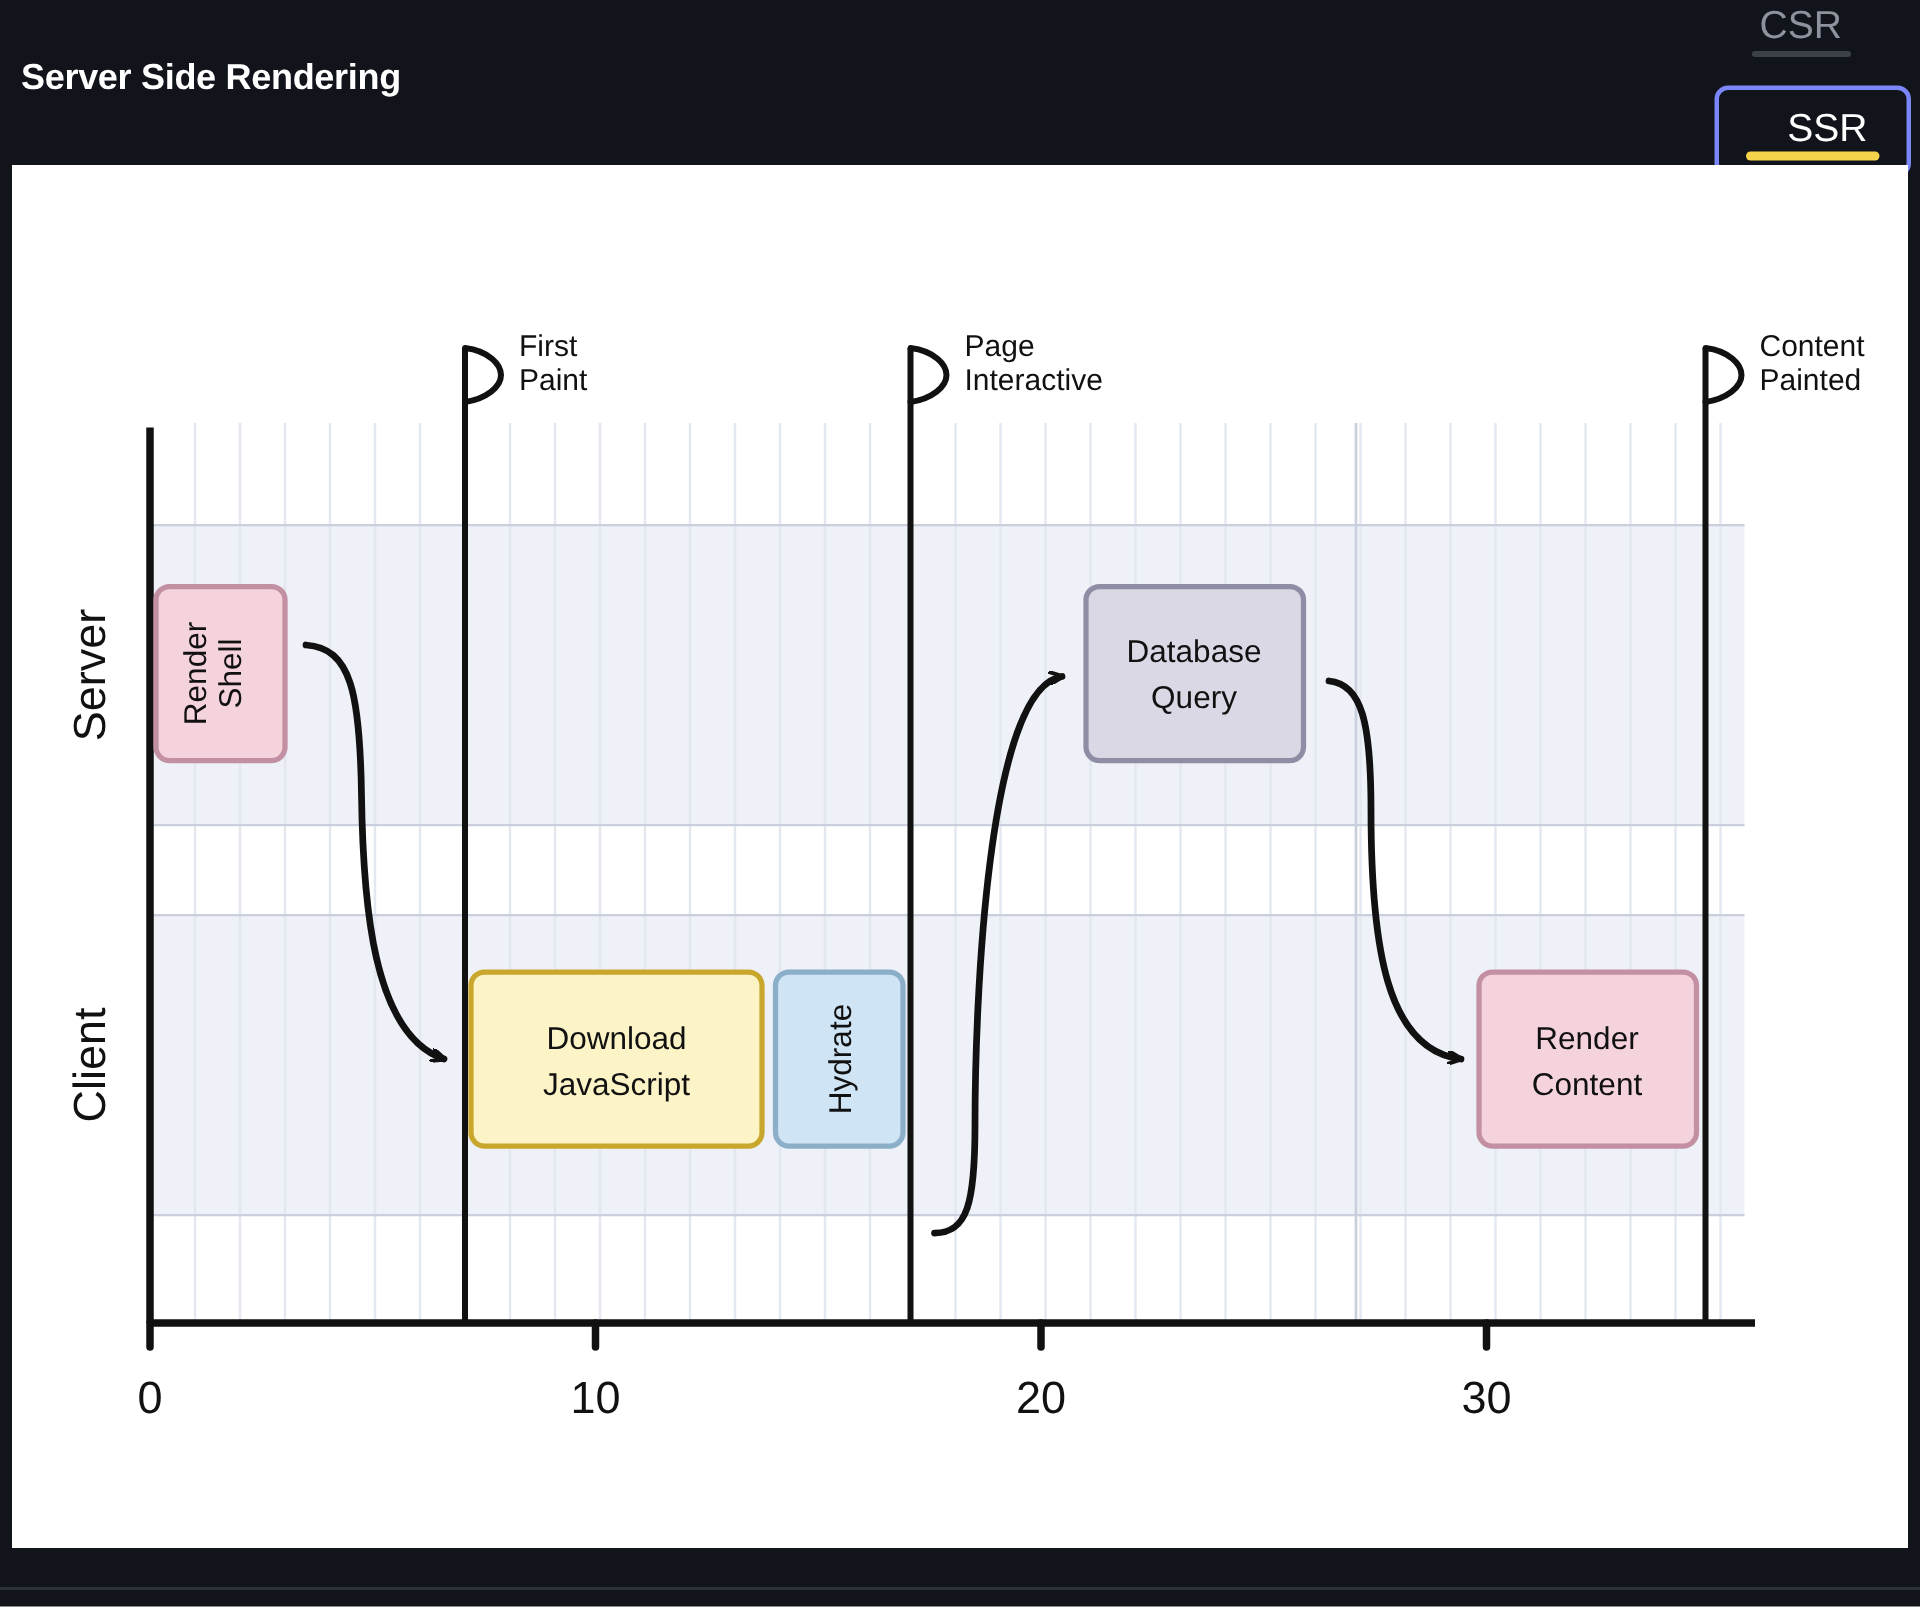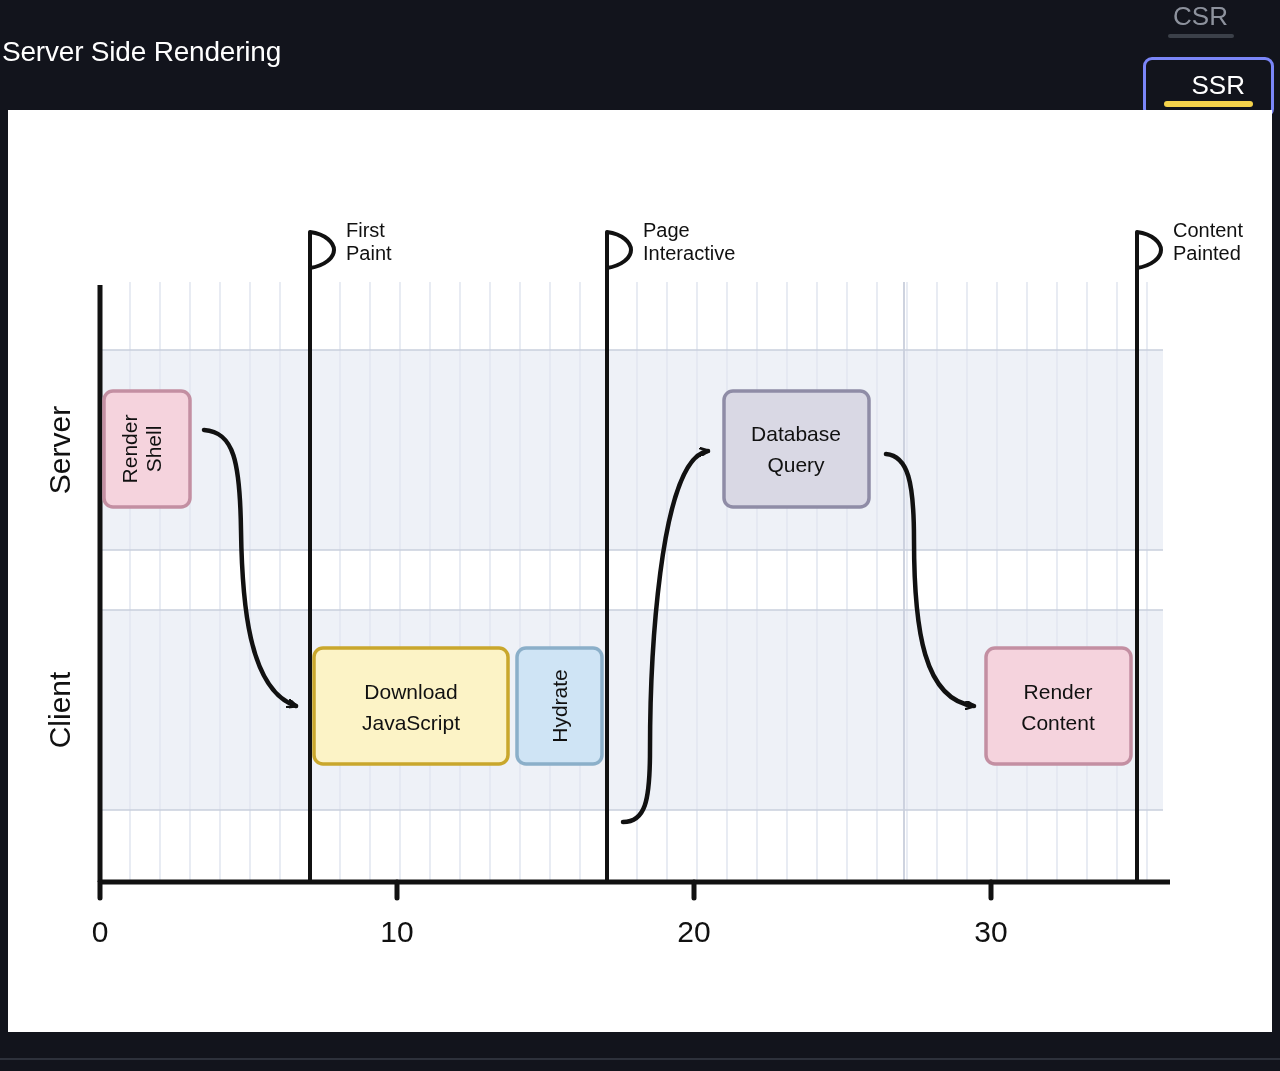--- a/index.html
+++ b/index.html
@@ -14,24 +14,24 @@
 
   
   #header {
     position: absolute; left: 0; top: 0;
     width: 1280px; height: 110px;
     background: #12141c;
     display: flex; align-items: center; justify-content: space-between;
   }
   #page-title {
     color: #ffffff;
-    font-size: 28px;
-    font-weight: 400;
+    font-size: 24px;
+    font-weight: 700;
     letter-spacing: -0.2px;
-    margin-left: 2px;
+    margin-left: 14px;
     margin-top: -6px;
     white-space: nowrap;
   }
   #tabs {
     display: flex; align-items: flex-start;
     margin-right: 6px; margin-top: -4px;
     gap: 8px;
     flex-direction: column;
   }
   .tab {

